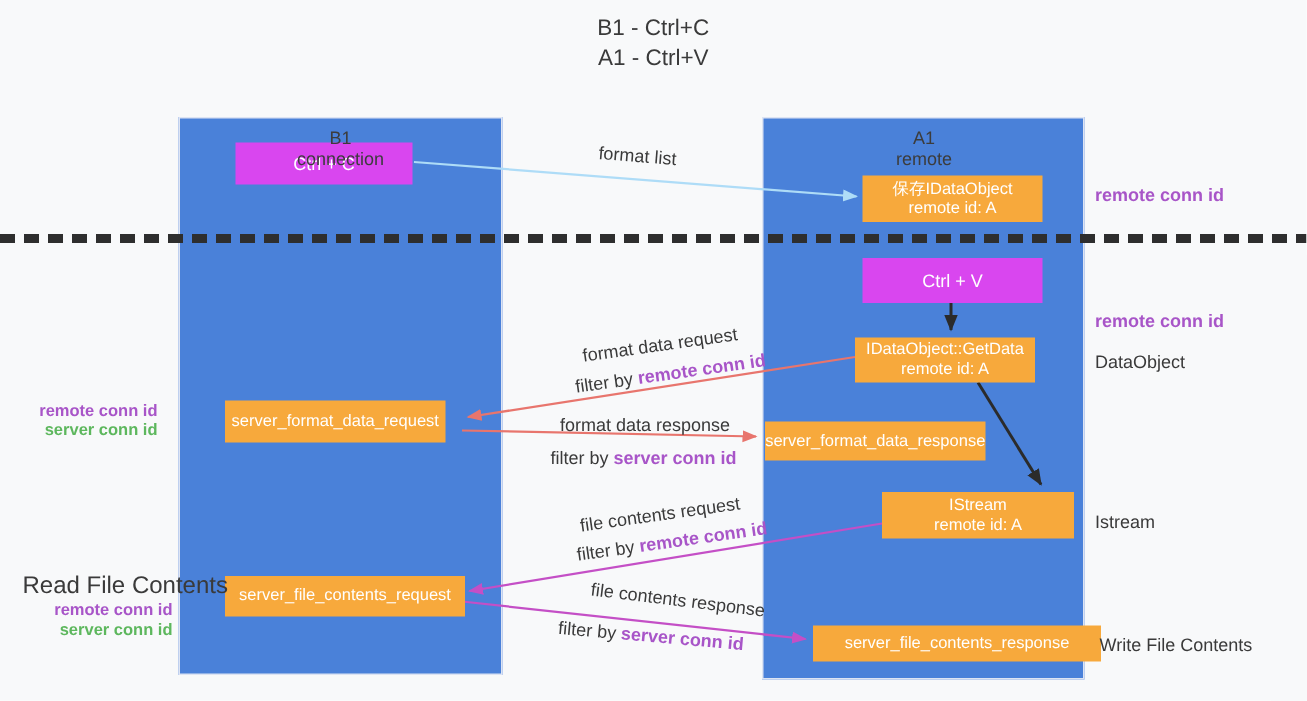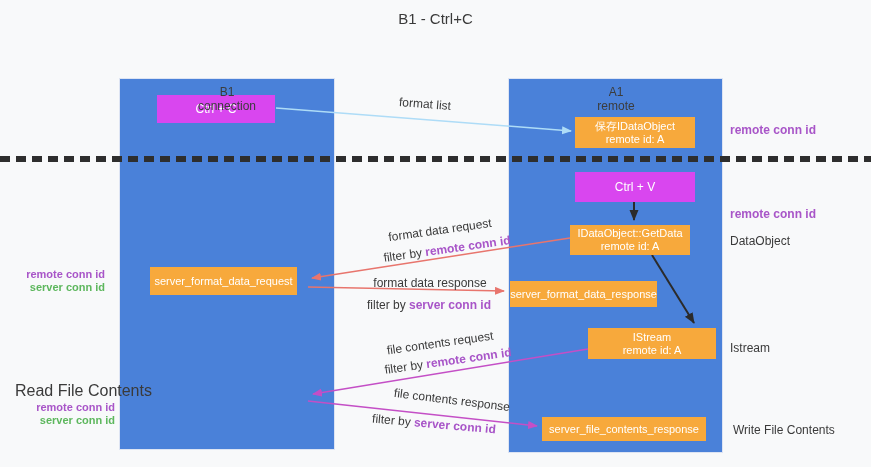--- a/index.html
+++ b/index.html
@@ -38,20 +38,21 @@
   .smallside { font-size:11px; line-height:13px; text-align:right; }
   .rightside { font-size:12px; }
 </style>
 </head>
 <body>
 
 <div class="canvas">
 
   <div class="title">
     <div>B1 - Ctrl+C</div>
+    <div>A1 - Ctrl+V</div>
   </div>
 
   <div class="colhead" style="left:157px;">
     <div>B1</div>
     <div>connection</div>
   </div>
   <div class="colhead" style="left:546px;">
     <div>A1</div>
     <div>remote</div>
   </div>
@@ -109,22 +110,25 @@
 
   <div class="box orange" style="left:510px; top:281px; width:147px; height:26px;">
     <div>server_format_data_response</div>
   </div>
 
   <div class="box orange" style="left:588px; top:328px; width:128px; height:31px;">
     <div>IStream</div>
     <div>remote id: A</div>
   </div>
 
+  <div class="box orange" style="left:150px; top:384px; width:160px; height:27px;">
+    <div>server_file_contents_request</div>
+  </div>
 
-  <div class="box orange" style="left:542px; top:417px; width:164px; height:24px;">
+  <div class="box orange" style="left:542px; top:417px; width:192px; height:24px;">
     <div>server_file_contents_response</div>
   </div>
 
   <div class="lbl ctr" style="left:425px; top:104px; transform:translate(-50%,-50%) rotate(4.5deg);">format list</div>
 
   <div class="lbl ctr" style="left:440px; top:230px; transform:translate(-50%,-50%) rotate(-8deg);">format data request</div>
   <div class="lbl ctr" style="left:447px; top:249px; transform:translate(-50%,-50%) rotate(-8deg);"><span>filter by </span><span class="purple">remote conn id</span></div>
 
   <div class="lbl ctr" style="left:430px; top:283px;">format data response</div>
   <div class="lbl ctr" style="left:429px; top:305px;"><span>filter by </span><span class="purple">server conn id</span></div>

